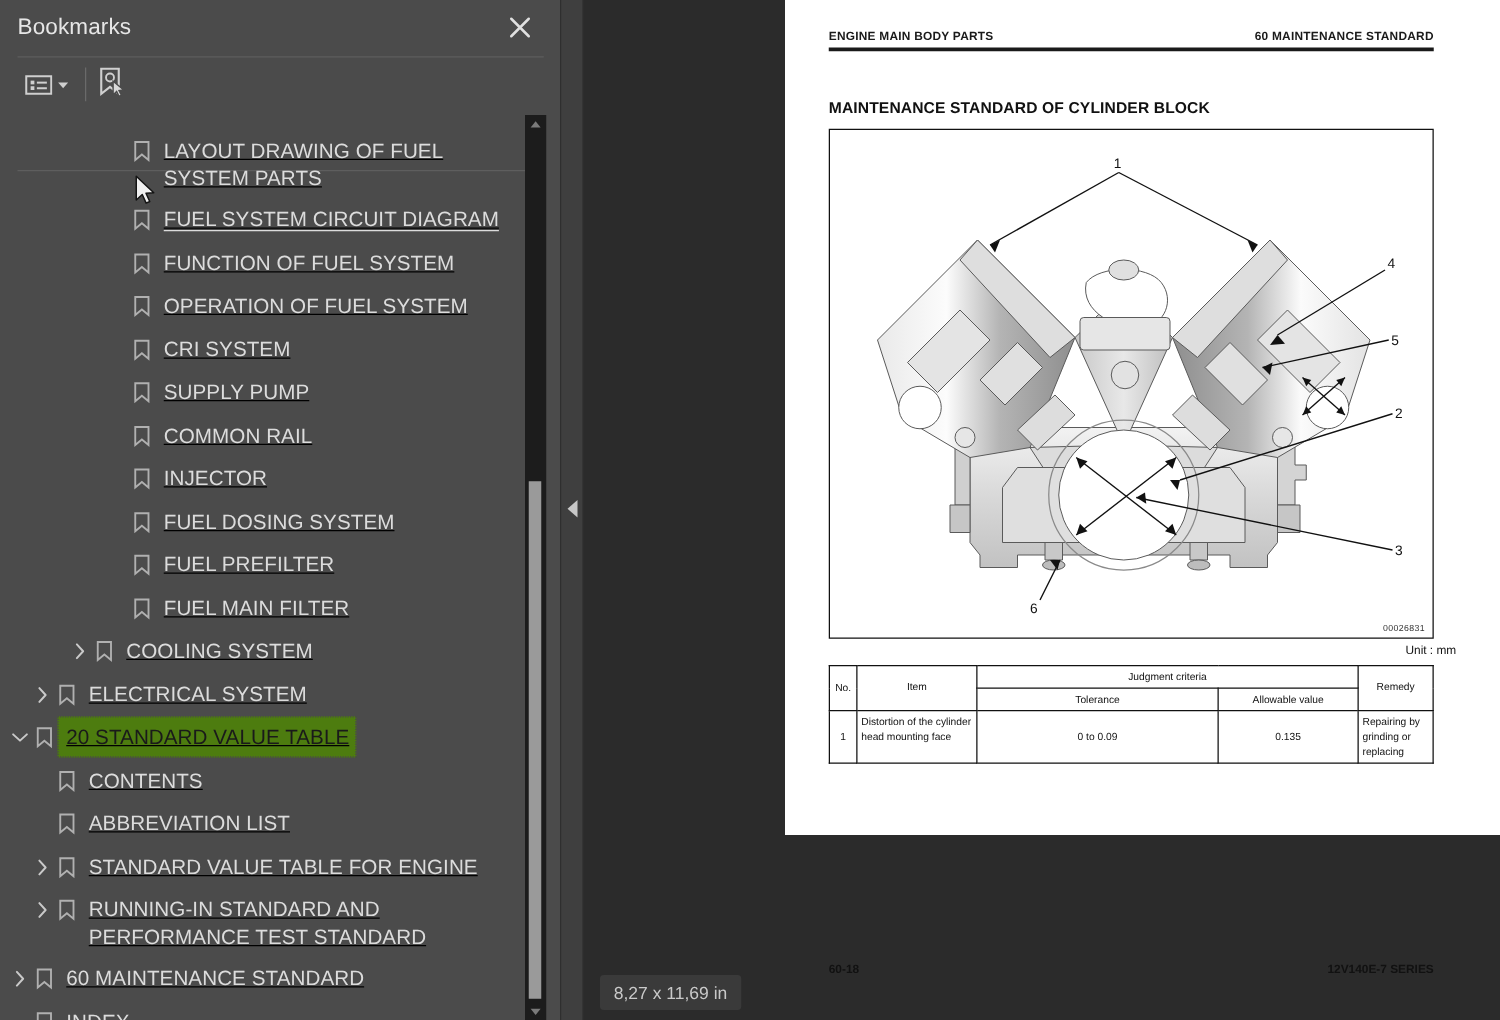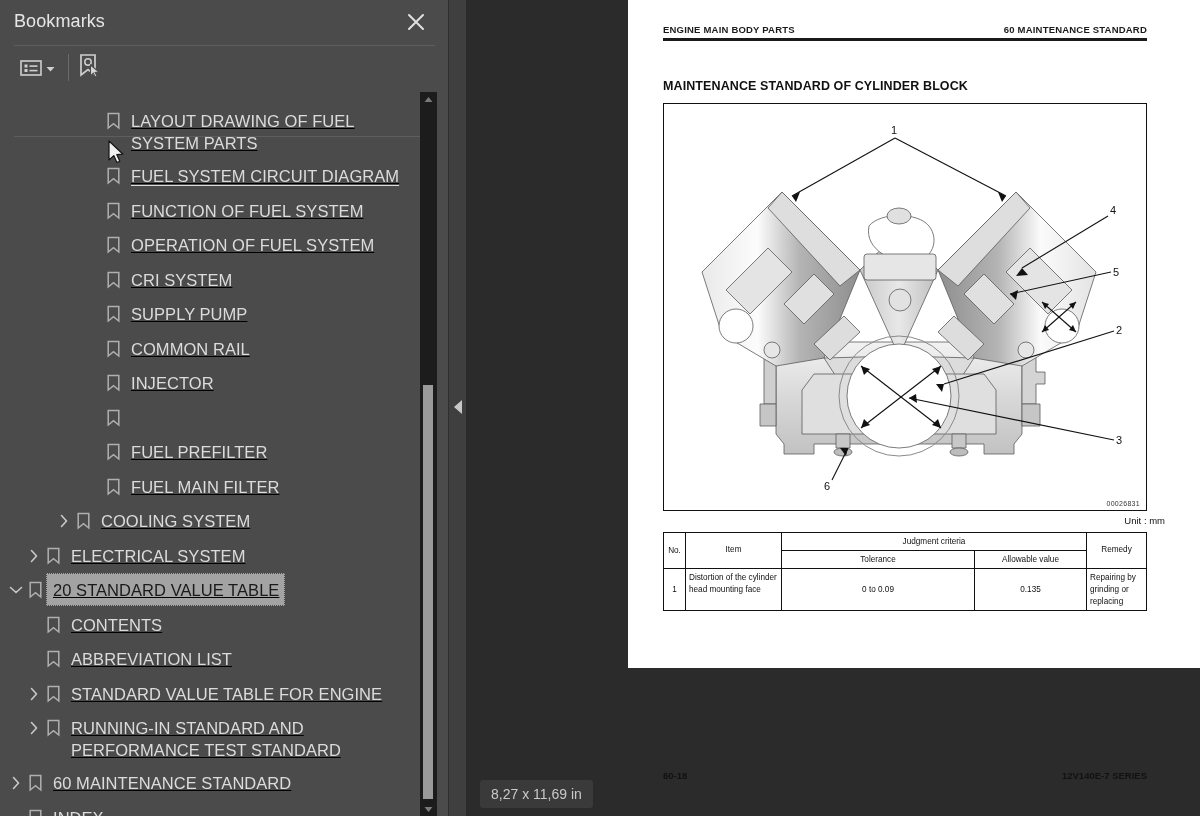--- a/index.html
+++ b/index.html
@@ -80,21 +80,21 @@
     color: #dcdcdc;
     line-height: 22px;
     padding-top: 6px;
     padding-left: 7px;
     padding-right: 6px;
     padding-bottom: 5px;
     letter-spacing: .05px;
     white-space: normal;
   }
   .bm-row.selected .bm-label {
-    background: #a3a3a3;
+    background: #4d7c0f;
     color: #1a1a1a;
     outline: 1px dotted #4a4a4a;
     outline-offset: -1px;
   }
   .bm-row.hovered .bm-label {
     text-decoration: underline;
     text-underline-offset: 3px;
   }
   
   .ind-0 { padding-left: 8px; }
@@ -331,20 +331,21 @@
           </span>
           <span class="bm-label">INJECTOR</span>
         </div>
         <div class="bm-row ind-3">
           <span class="twisty"></span>
           <span class="bmk-icon">
             <svg width="15" height="18" viewBox="0 0 15 18">
               <path d="M2.2 1.6 H12.8 V16 L7.5 11.6 L2.2 16 Z" fill="none" stroke="#b0b0b0" stroke-width="1.5"></path>
             </svg>
           </span>
+          <span class="bm-label">FUEL DOSING SYSTEM</span>
         </div>
         <div class="bm-row ind-3">
           <span class="twisty"></span>
           <span class="bmk-icon">
             <svg width="15" height="18" viewBox="0 0 15 18">
               <path d="M2.2 1.6 H12.8 V16 L7.5 11.6 L2.2 16 Z" fill="none" stroke="#b0b0b0" stroke-width="1.5"></path>
             </svg>
           </span>
           <span class="bm-label">FUEL PREFILTER</span>
         </div>

